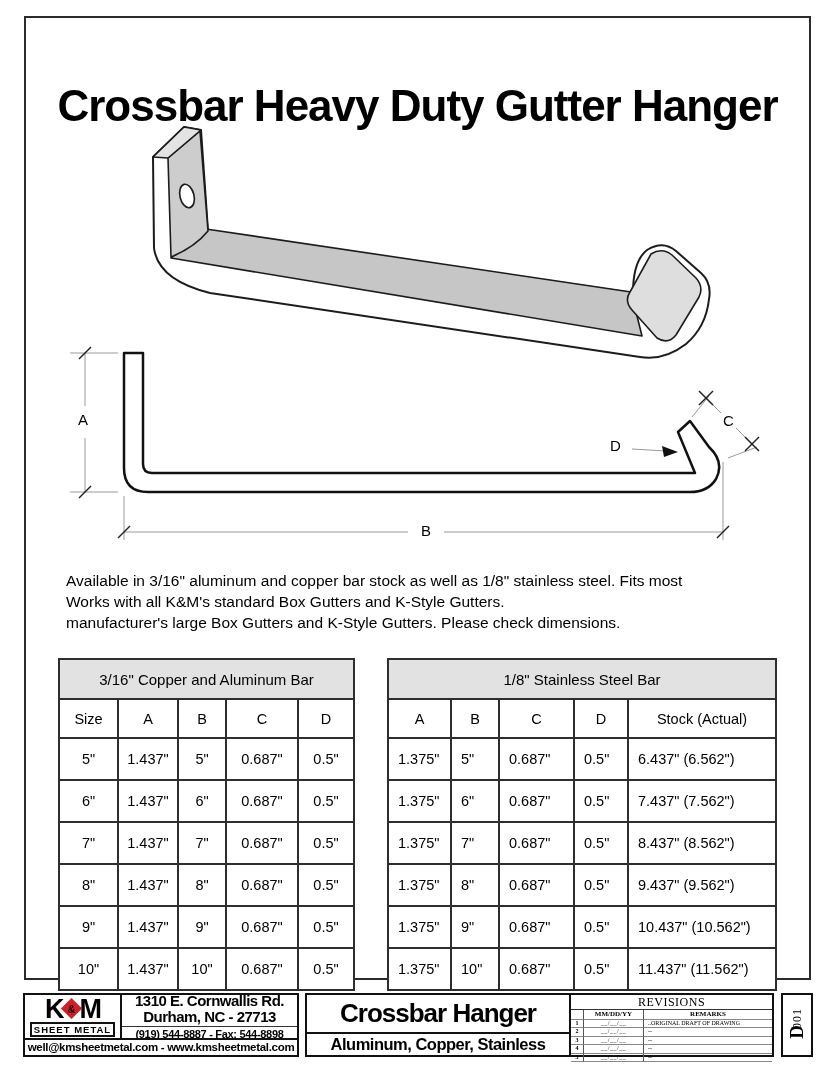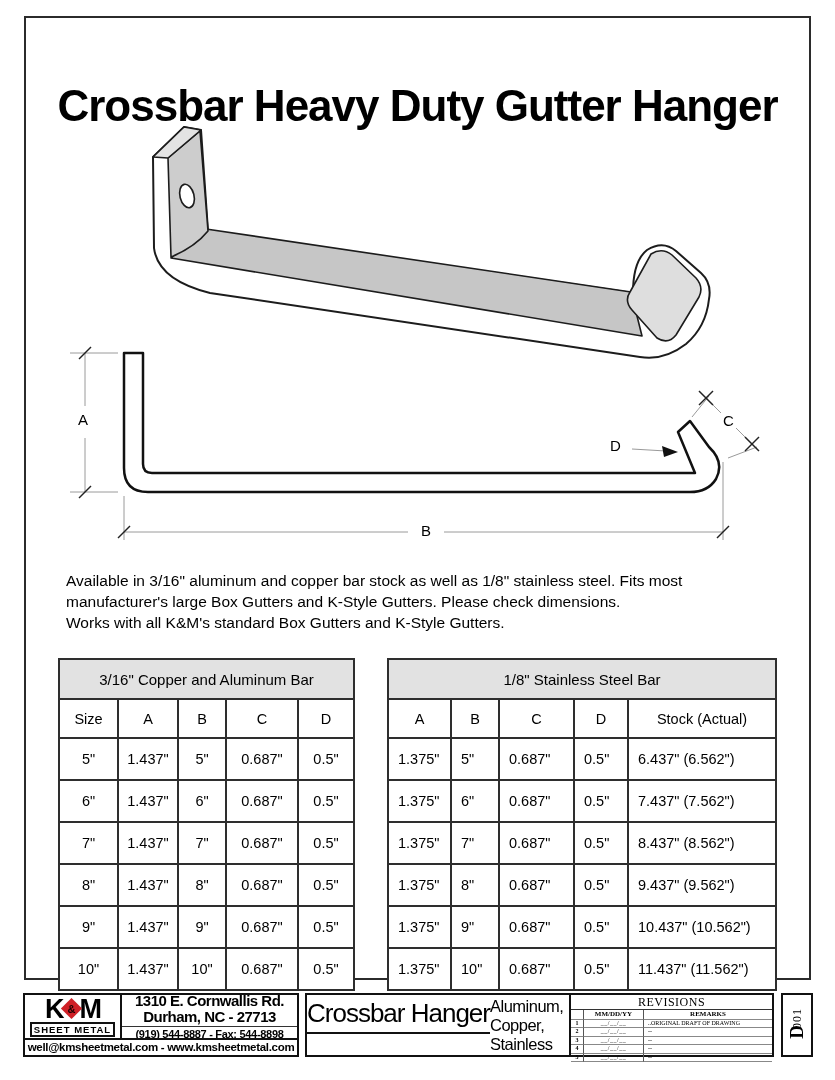--- a/index.html
+++ b/index.html
@@ -38,21 +38,21 @@
   .km-wordmark{font-weight:bold;font-size:27px;line-height:24px;letter-spacing:-2px;display:flex;align-items:center;}
   .amp-diamond{position:relative;width:15px;height:15px;margin:0 1px;transform:rotate(45deg);background:#cf2027;display:inline-flex;align-items:center;justify-content:center;flex:none;}
   .amp-diamond span{transform:rotate(-45deg);font-size:11px;font-weight:bold;color:#1a0000;letter-spacing:0;}
   .logo-sub{border:2px solid #111;font-size:9.5px;font-weight:bold;letter-spacing:1px;padding:0 2px;margin-top:1px;line-height:11px;}
   .addr-cell{flex:1;text-align:center;display:flex;flex-direction:column;justify-content:center;}
   .addr1,.addr2{font-size:15px;font-weight:bold;line-height:16px;letter-spacing:-0.5px;}
   .addr-phone{font-size:11px;font-weight:bold;border-top:1px solid #333;margin-top:1px;padding-top:1px;letter-spacing:-0.3px;}
   .f-left-bottom{border-top:2px solid #111;font-size:11.5px;font-weight:bold;text-align:center;line-height:15px;letter-spacing:-0.3px;}
 
   .f-center{left:305px;top:993px;width:469px;height:64px;display:flex;}
-  .title-col{width:262px;border-right:2px solid #111;display:flex;flex-direction:row;}
+  .title-col{width:262px;border-right:2px solid #111;display:flex;flex-direction:column;font-weight:bold;}
   .prod-title{height:37px;border-bottom:2px solid #111;display:flex;align-items:center;justify-content:center;font-size:26px;letter-spacing:-1px;}
   .prod-sub{flex:1;display:flex;align-items:center;justify-content:center;font-size:16.5px;letter-spacing:-0.5px;}
 
   .rev-col{flex:1;display:flex;flex-direction:column;font-family:"Liberation Serif",serif;}
   .rev-title{height:14px;line-height:14px;text-align:center;font-size:12px;border-bottom:1px solid #333;letter-spacing:0.5px;}
   .rev-grid{display:grid;grid-template-columns:13px 60px 1fr;}
   .rev-grid > div{border-right:1px solid #555;border-bottom:1px solid #888;overflow:hidden;white-space:nowrap;}
   .rev-grid > div:nth-child(3n){border-right:none;}
   .rev-head div{font-size:7px;font-weight:bold;text-align:center;line-height:9px;height:9px;}
   .rev-row div{font-size:6px;line-height:7.4px;height:7.4px;}
@@ -125,22 +125,22 @@
        Q725,462 716,479 Q708,492 690,492 L148,492 Q124,492 124,468 Z"></path>
 </svg>
 
 <span class="dim-label lbl-a">A</span>
 <span class="dim-label lbl-b">B</span>
 <span class="dim-label lbl-c">C</span>
 <span class="dim-label lbl-d">D</span>
 
 <div class="description">
   <div>Available in 3/16" aluminum and copper bar stock as well as 1/8" stainless steel. Fits most</div>
+  <div>Works with all K&amp;M's standard Box Gutters and K-Style Gutters.</div>
   <div>manufacturer's large Box Gutters and K-Style Gutters. Please check dimensions.</div>
-  <div>Works with all K&amp;M's standard Box Gutters and K-Style Gutters.</div>
 </div>
 
 <table class="spec-table t-left">
   <colgroup>
       <col style="width:59px">
       <col style="width:60px">
       <col style="width:48px">
       <col style="width:72px">
       <col style="width:56px">
     </colgroup>

